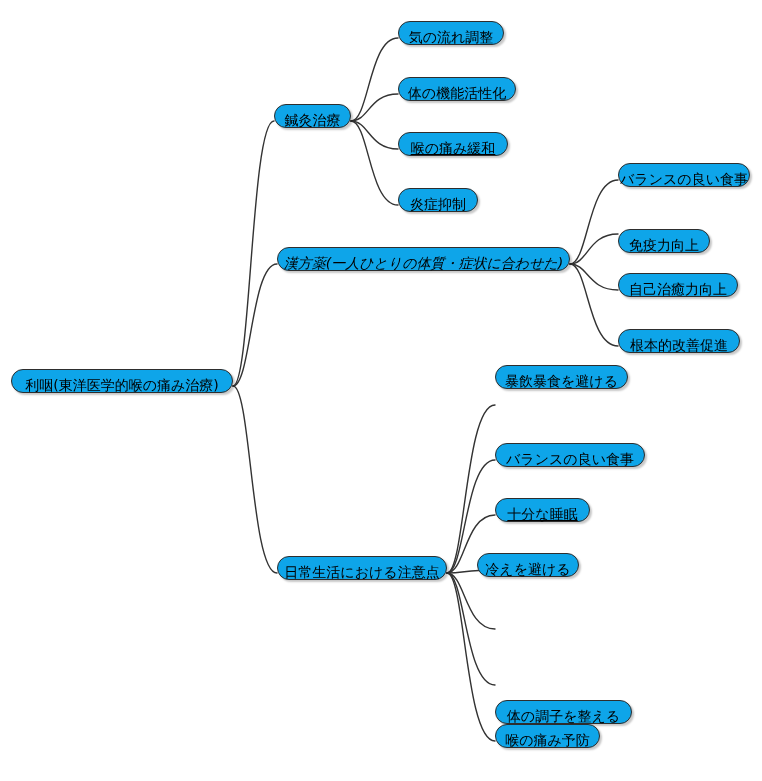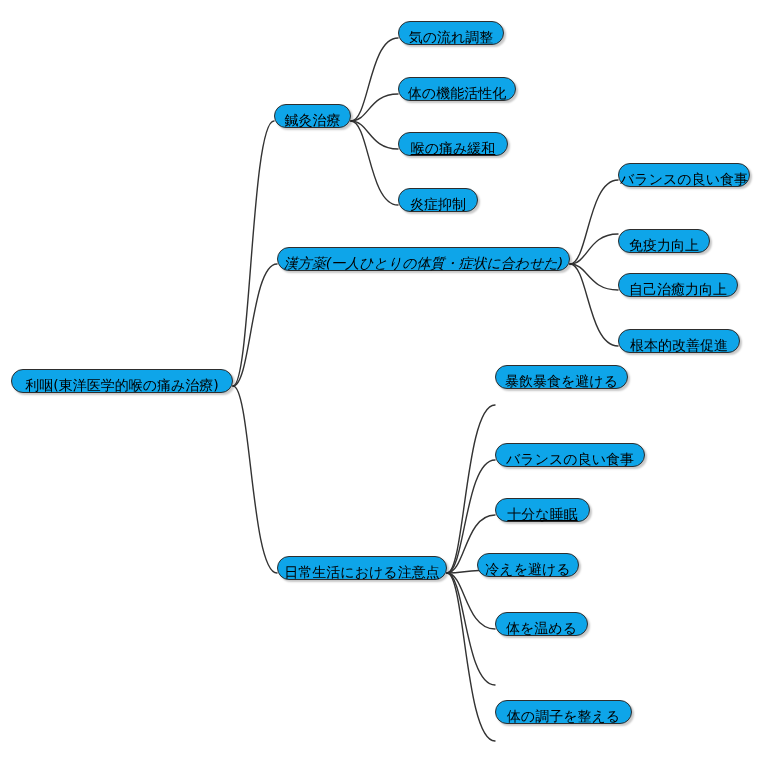--- a/index.html
+++ b/index.html
@@ -85,16 +85,16 @@
   <div class="node" style="left:618px; top:163px; width:132px;">バランスの良い食事</div>
   <div class="node" style="left:618px; top:229px; width:92px;">免疫力向上</div>
   <div class="node" style="left:618px; top:273px; width:120px;">自己治癒力向上</div>
   <div class="node" style="left:618px; top:329px; width:122px;">根本的改善促進</div>
 
   <div class="node" style="left:277px; top:556px; width:170px;">日常生活における注意点</div>
   <div class="node" style="left:495px; top:365px; width:133px;">暴飲暴食を避ける</div>
   <div class="node" style="left:495px; top:443px; width:150px;">バランスの良い食事</div>
   <div class="node" style="left:495px; top:498px; width:95px;text-decoration:underline;">十分な睡眠</div>
   <div class="node" style="left:477px; top:553px; width:102px;">冷えを避ける</div>
-  <div class="node" style="left:495px; top:612px; width:93px;">体を温める</div>
   <div class="node" style="left:495px; top:668px; width:137px;margin-top:32px;">体の調子を整える</div>
+  <div class="node" style="left:495px; top:724px; width:105px;">喉の痛み予防</div>
 
 </div>
 
 </body></html>

